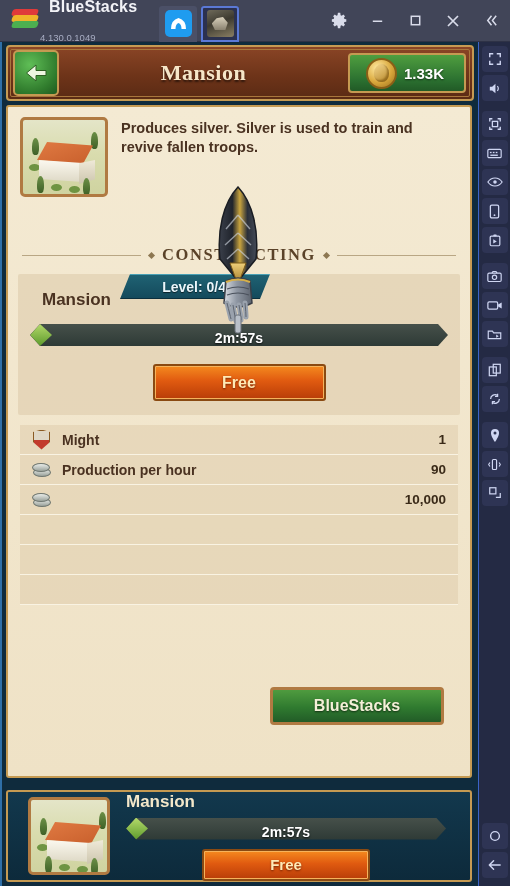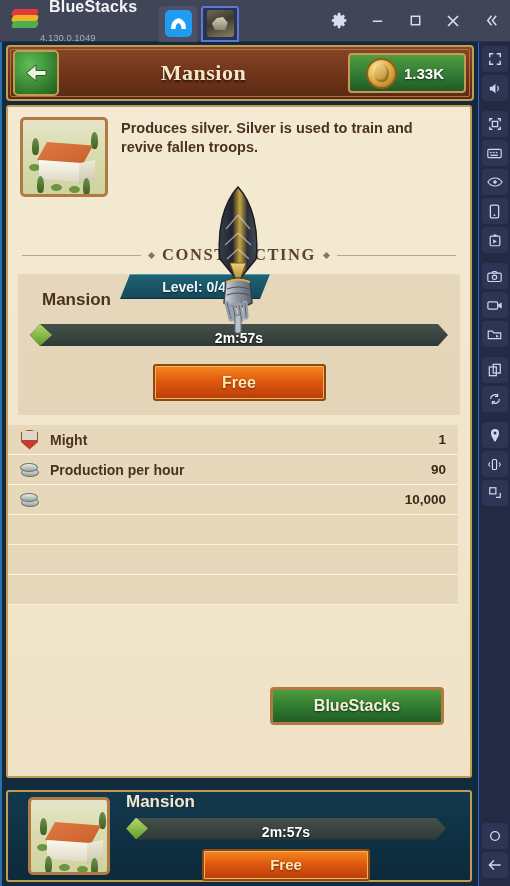--- a/index.html
+++ b/index.html
@@ -211,21 +211,21 @@
   .btn-orange {
     margin: 18px auto 0 auto; width: 173px; height: 37px;
     background: linear-gradient(180deg,#f58a1f,#e05a10 45%,#b83d08);
     border: 2px solid #8a4a12; border-radius: 3px;
     box-shadow: inset 0 0 0 1px #f6b35c;
     display: flex; align-items: center; justify-content: center;
   }
   .btn-orange span { color: #ffe9b5; font-size: 16px; font-weight: bold;
     text-shadow: 0 1px 2px rgba(90,25,0,.8); }
 
-  .params { margin: 10px 12px 0 0; }
+  .params { margin: 10px 12px 0 12px; }
   .prow {
     height: 30px; display: flex; align-items: center;
     background: rgba(219,200,166,.45); border-bottom: 1px solid rgba(255,252,240,.75);
     padding: 0 12px;
   }
   .prow.empty { background: rgba(219,200,166,.45); }
   .pico { width: 20px; height: 20px; flex: none; margin-right: 10px; }
   .shield {
     width: 17px; height: 20px; margin-left: 1px;
     background: linear-gradient(180deg,#e0d8c6 0 52%, #c23b2c 52% 100%);

